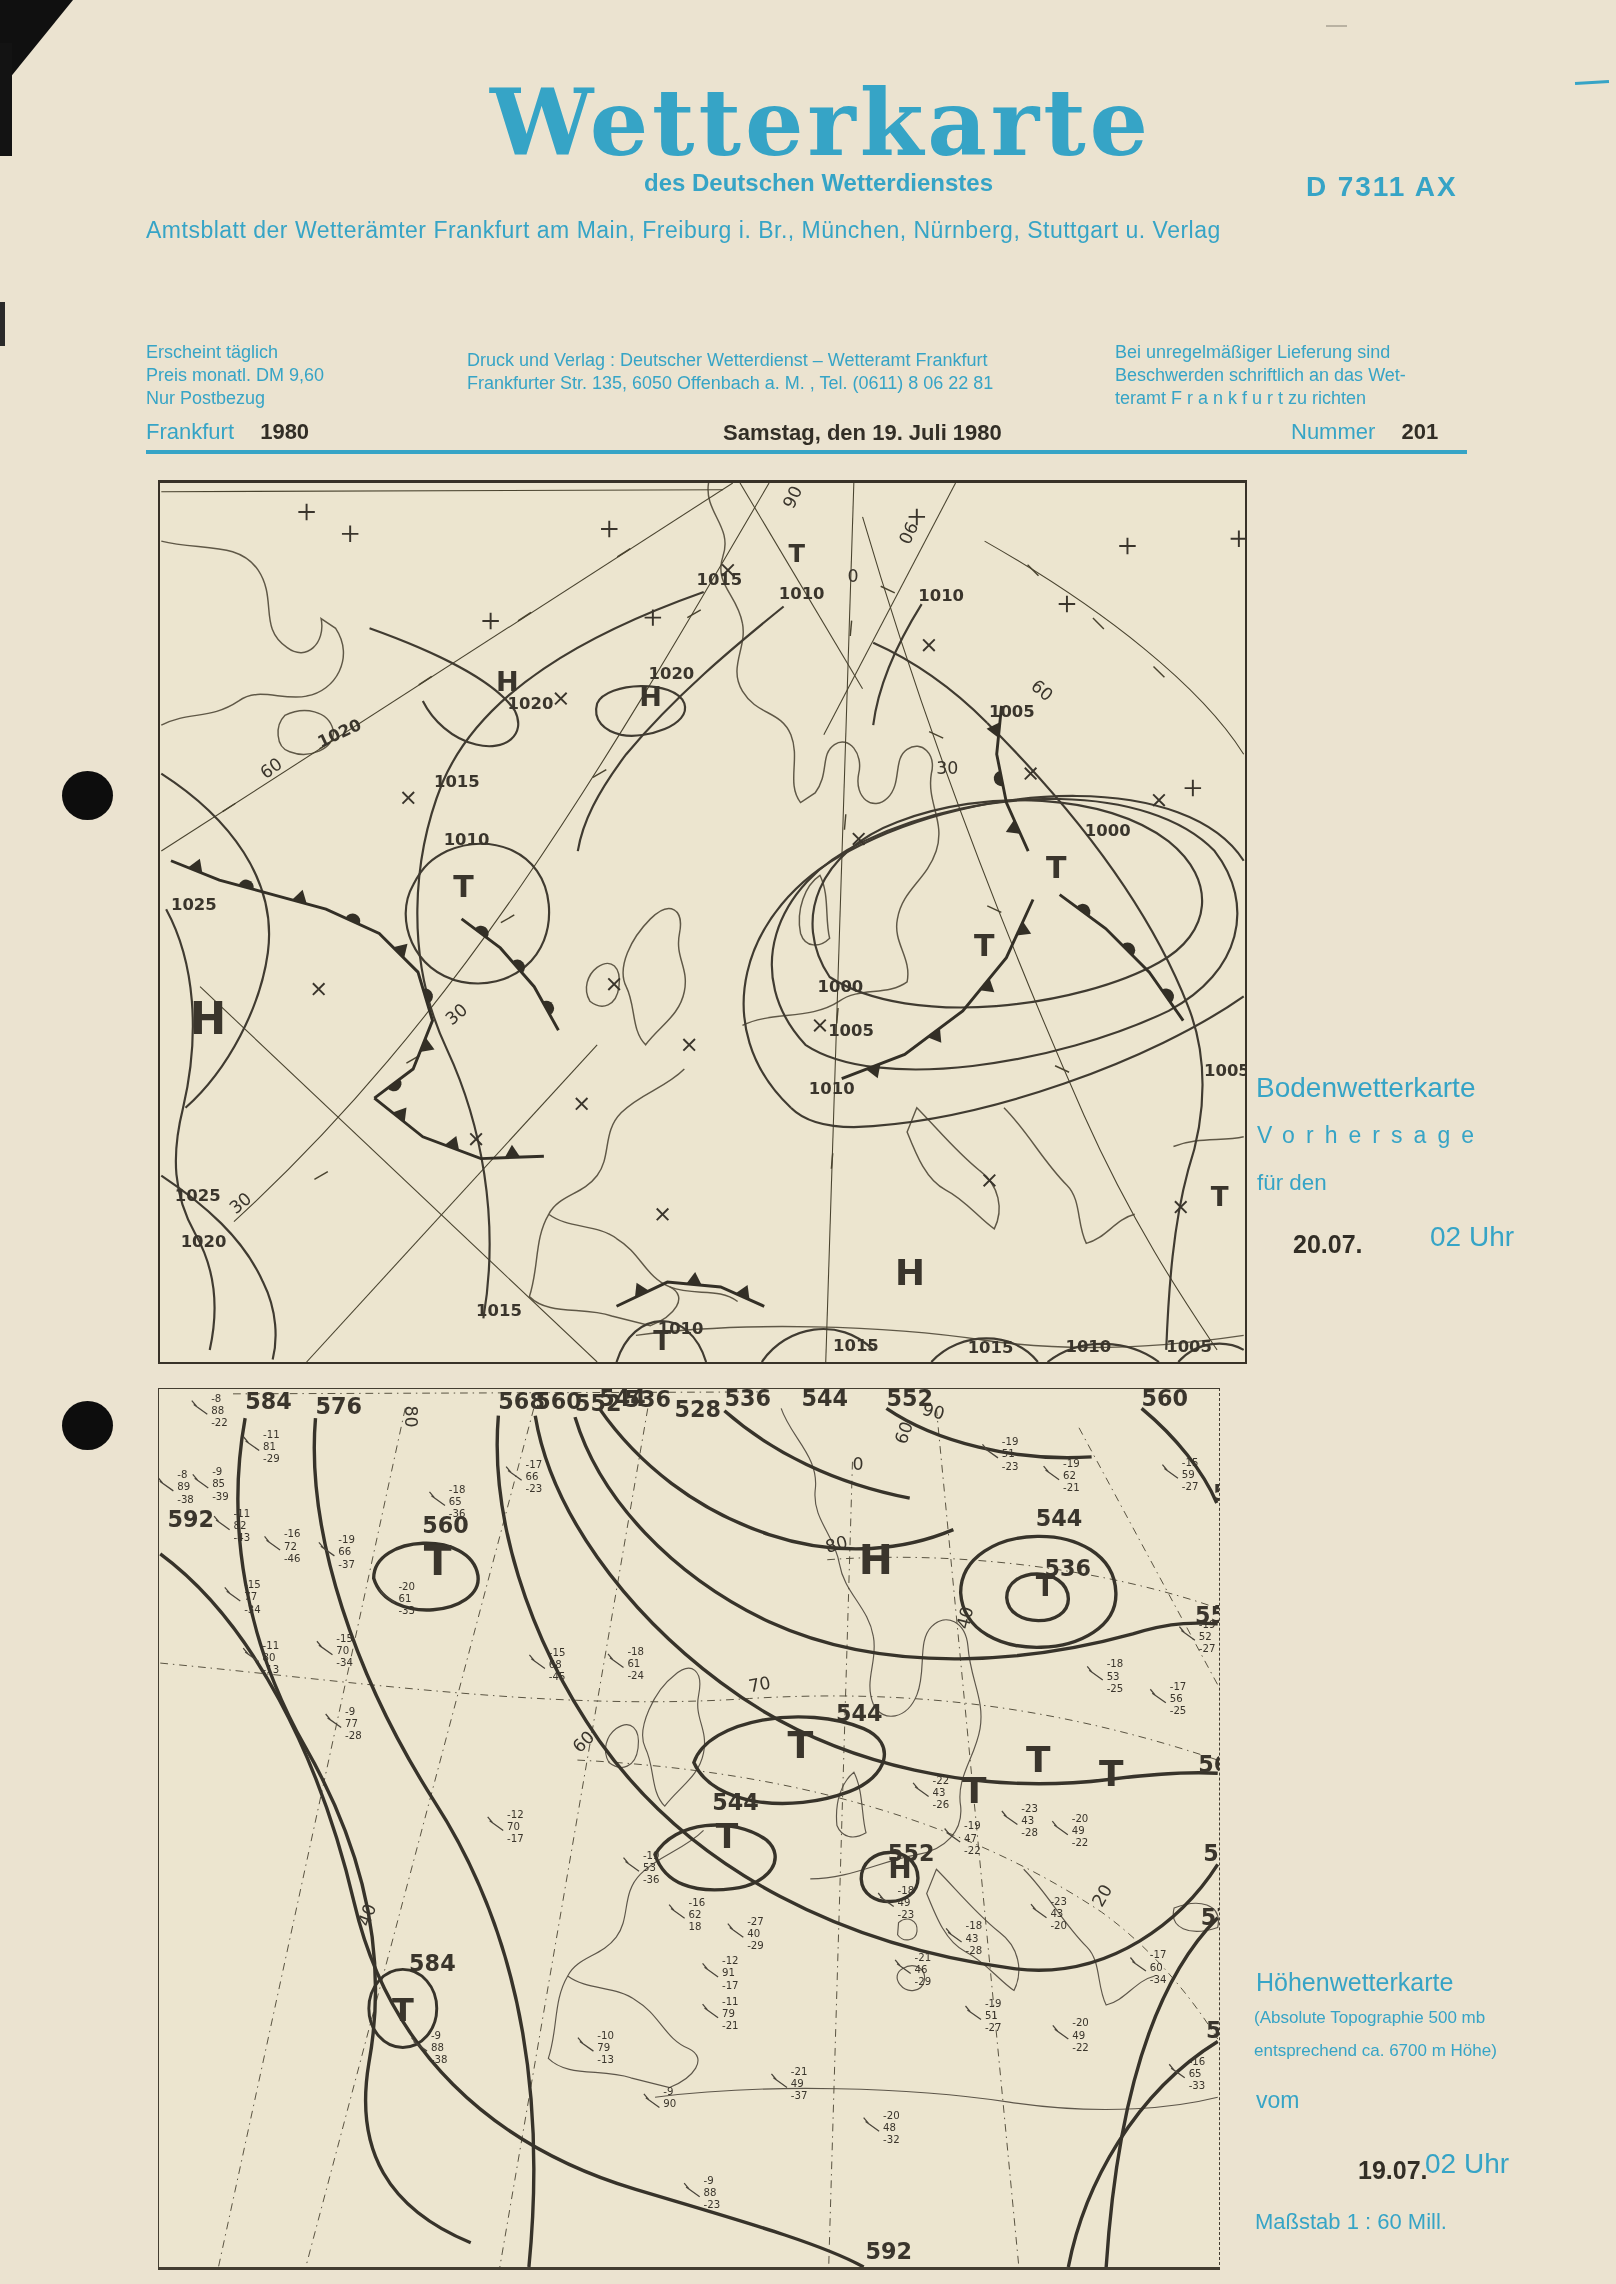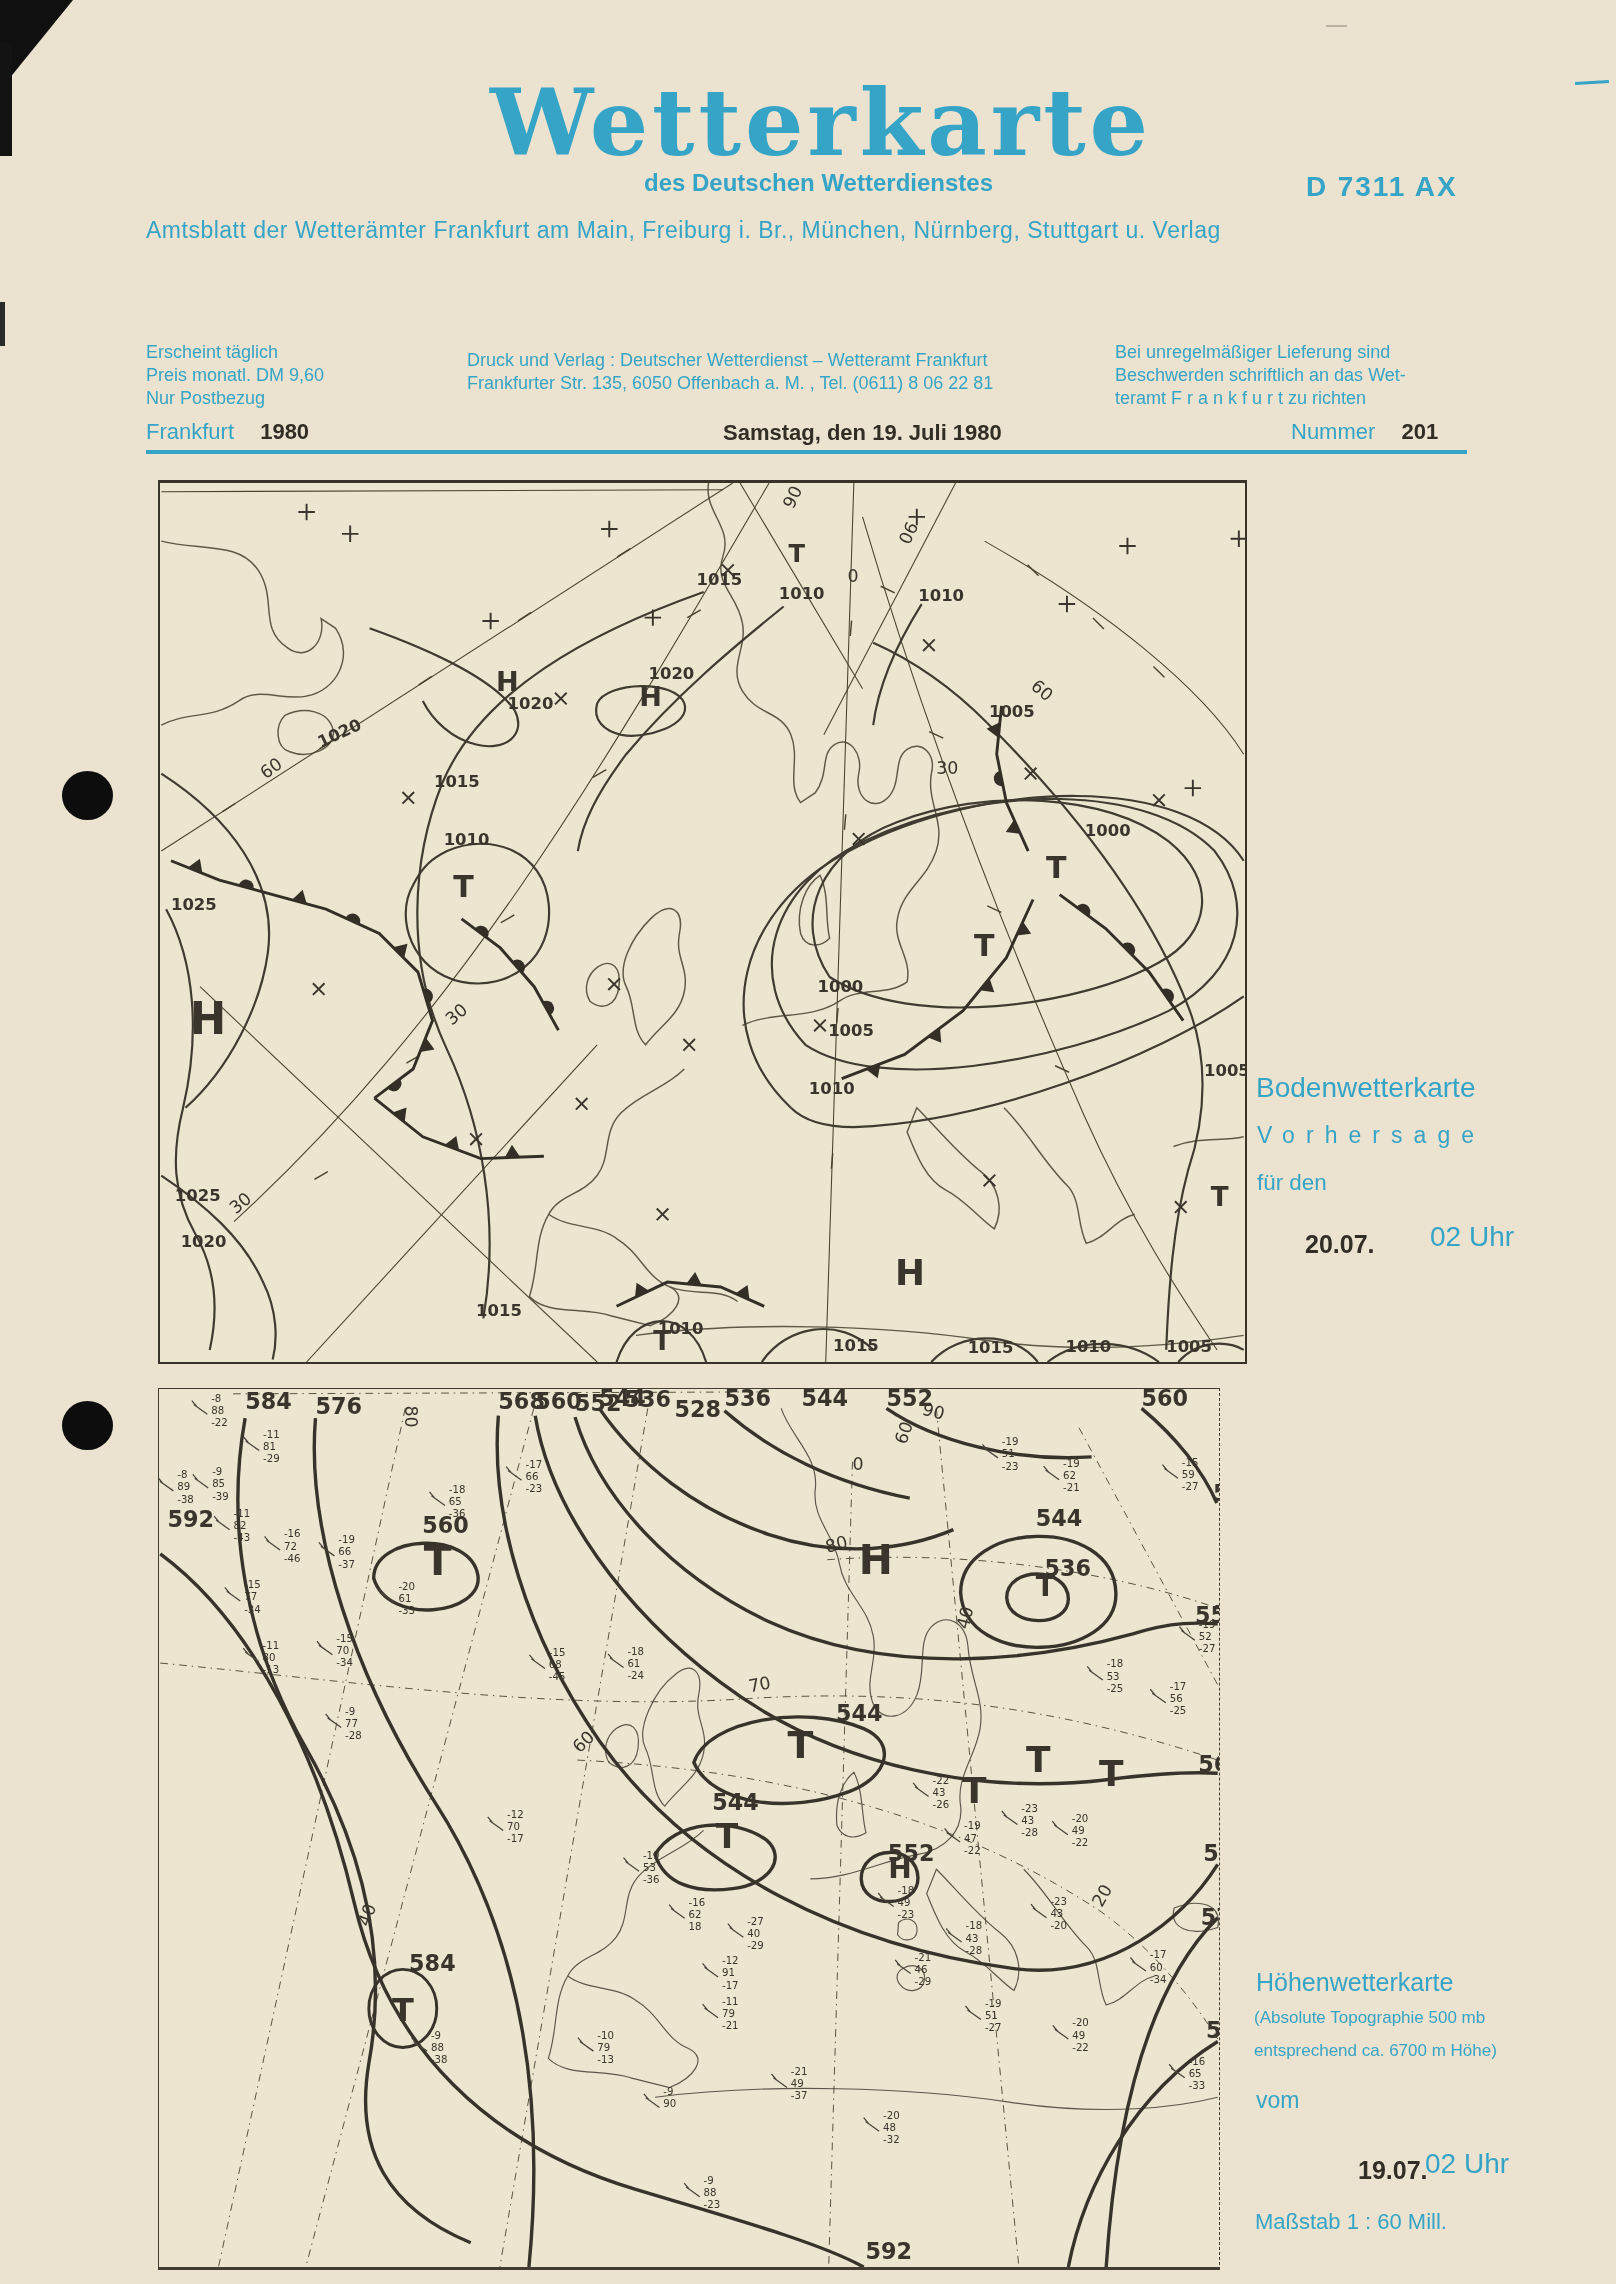--- a/index.html
+++ b/index.html
@@ -54,21 +54,21 @@
   .contour{fill:none;stroke:#37332a;stroke-width:7;}
   .grid{fill:none;stroke:#49432f;stroke-width:2.2;}
   .griddash{fill:none;stroke:#554e3d;stroke-width:2;stroke-dasharray:16 10 3 10;}
   .front{fill:none;stroke:#332f26;stroke-width:6;}
 
   
   .cap{color:var(--cyan);}
   .b-title{left:1256px;top:1072px;font-size:28px;}
   .b-sub{left:1257px;top:1122px;font-size:23px;letter-spacing:.48em;}
   .b-prefix{left:1257px;top:1170px;font-size:22.4px;}
-  .b-date{left:1293px;top:1230px;font-size:25px;font-weight:bold;color:var(--ink);margin-left:12px;}
+  .b-date{left:1293px;top:1230px;font-size:25px;font-weight:bold;color:var(--ink);}
   .b-time{left:1430px;top:1221px;font-size:28px;}
   .h-title{left:1256px;top:1968px;font-size:25px;}
   .h-note{font-size:17px;}
   .h-note1{left:1254px;top:2008px;}
   .h-note2{left:1254px;top:2041px;}
   .h-vom{left:1256px;top:2087px;font-size:23px;}
   .h-date{left:1358px;top:2156px;font-size:25px;font-weight:bold;color:var(--ink);}
   .h-time{left:1425px;top:2148px;font-size:28px;}
   .scale{left:1255px;top:2209px;font-size:22px;}
 

